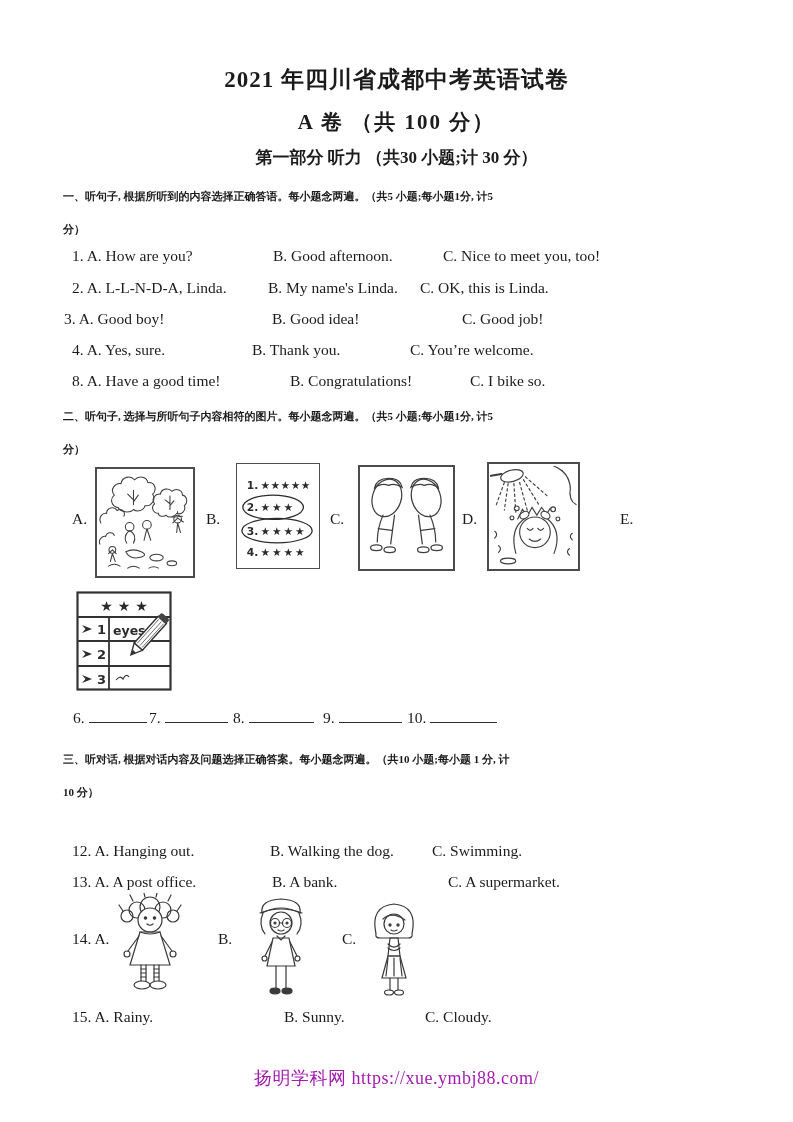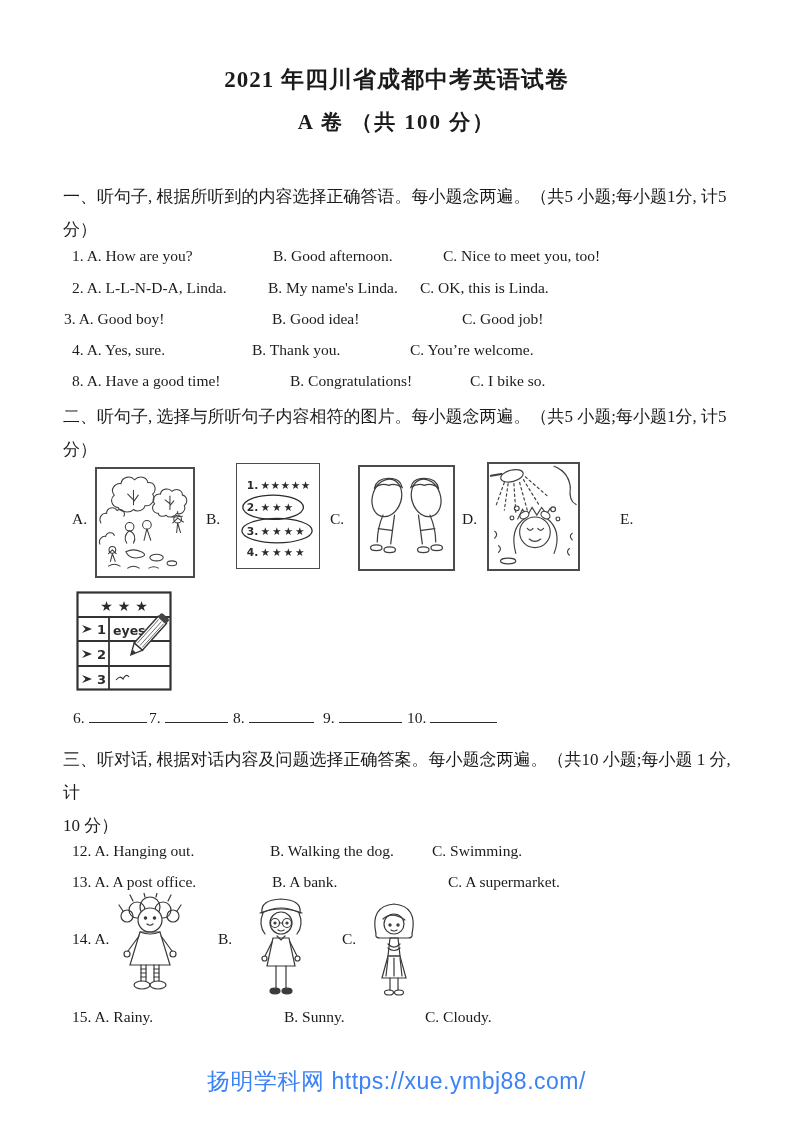--- a/index.html
+++ b/index.html
@@ -5,39 +5,40 @@
   * { margin:0; padding:0; box-sizing:border-box; }
   html,body { background:#ffffff; }
   .page {
     position:relative; width:793px; height:1122px; background:#ffffff;
     font-family:"Liberation Serif","DejaVu Serif",serif; color:#1b1b1b; overflow:hidden;padding-left:15px;
   }
   .centered { position:absolute; left:0; width:100%; text-align:center; }
   .title   { top:64px;  font-size:23px; font-weight:bold; letter-spacing:1px; }
   .volume  { top:108px; font-size:21px; font-weight:bold; letter-spacing:2px; }
   .part    { top:146px; font-size:17px; font-weight:bold; }
-  .sec-heading { position:absolute; left:63px; width:680px; font-size:17px; font-weight:normal; line-height:33px; }
+  .sec-heading { position:absolute; left:63px; width:680px; font-size:11px; font-weight:bold; line-height:33px; }
   .qrow { position:absolute; left:0; width:100%; height:20px; font-size:15.5px; }
   .opt  { position:absolute; white-space:nowrap; }
   .img-label { position:absolute; font-size:15.5px; }
   .img-box { position:absolute; border:2px solid #4c4c4c; background:#fff; }
   .img-plain { position:absolute; }
   .blank { position:absolute; font-size:15.5px; white-space:nowrap; }
   .bline { display:inline-block; border-bottom:1.4px solid #2a2a2a; height:15px; margin-left:4px; vertical-align:baseline; }
-  .footer { top:1066px; font-size:23px; color:#3b82f6; font-family:Liberation Sans, sans-serif; letter-spacing:0.5px; }
+  .footer { top:1066px; font-size:18px; color:#a21caf; font-family:Liberation Serif, serif; letter-spacing:0.5px; }
   svg { display:block; width:100%; height:100%; }
   svg text { font-family:"DejaVu Sans","Liberation Sans",sans-serif; }
 </style>
 </head>
 <body>
 
 <div class="page">
 
   <div class="centered title">2021 年四川省成都中考英语试卷</div>
   <div class="centered volume">A 卷 （共 100 分）</div>
+  <div class="centered part">第一部分 听力 （共30 小题;计 30 分）</div>
 
   <div class="sec-heading" style="top:180px">
     <span>一、听句子, 根据所听到的内容选择正确答语。每小题念两遍。（共5 小题;每小题1分, 计5</span><br>
     <span>分）</span>
   </div>
 
   <div class="qrow" style="top:247px">
     <span class="opt" style="left:72px">1. A. How are you?</span>
     <span class="opt" style="left:273px">B. Good afternoon.</span>
     <span class="opt" style="left:443px">C. Nice to meet you, too!</span>

